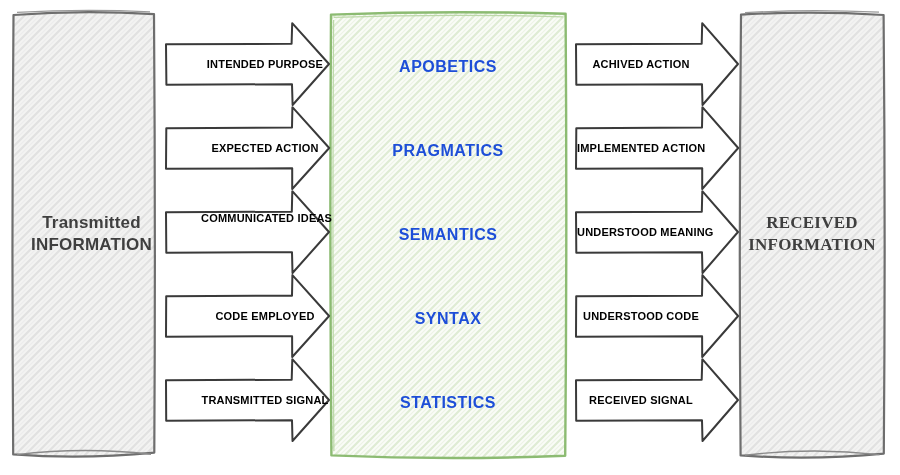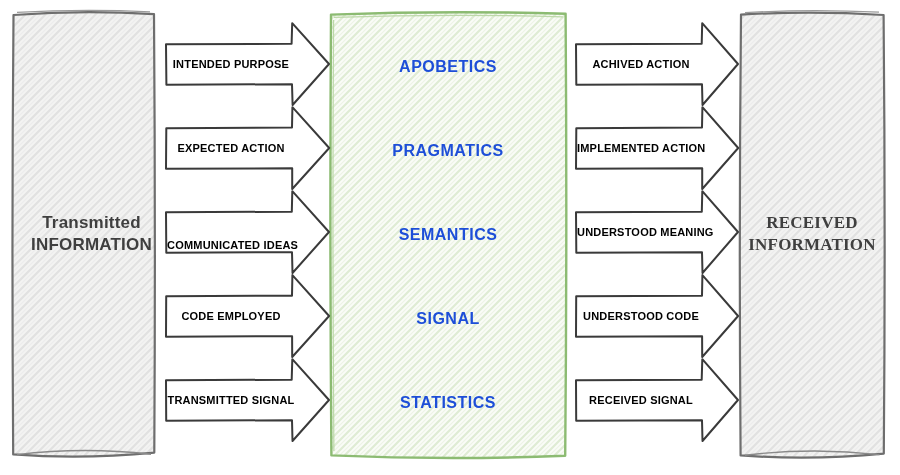--- a/index.html
+++ b/index.html
@@ -1,21 +1,21 @@
 <!DOCTYPE html>
 <html><head>
 <meta charset="utf-8">
 <style>
   html,body{margin:0;padding:0;background:#ffffff;}
   body{width:900px;height:475px;overflow:hidden;font-family:"Liberation Sans",sans-serif;}
   .canvas{position:relative;width:900px;height:475px;background:#ffffff;}
   svg.layer{position:absolute;left:0;top:0;width:900px;height:475px;}
   .lbl{position:absolute;font-weight:bold;text-align:center;white-space:nowrap;}
   .arrow-label{font-size:11px;height:16px;line-height:16px;color:#000000;letter-spacing:.2px;}
-  .arrow-label.left{left:167px;width:128px;}
+  .arrow-label.left{left:167px;width:128px;padding-left:34px;}
   .arrow-label.right{left:577px;width:128px;}
   .level-label{font-size:16px;height:16px;line-height:16px;color:#1d4ed8;letter-spacing:.5px;left:333px;width:230px;}
   .box-title{font-size:17px;line-height:22px;color:#3f3f3f;letter-spacing:.2px;}
   .box-title.left{left:12px;width:143px;top:212px;margin-left:8px;}
   .box-title.right{left:740px;width:144px;top:212px;font-family:Liberation Serif, serif;}
 </style>
 </head>
 <body>
 
 <div class="canvas">
@@ -67,26 +67,26 @@
   </div>
 
   <div class="lbl box-title right">
     <div>RECEIVED</div>
     <div>INFORMATION</div>
   </div>
 
   <div class="lbl level-label" style="top:59px">APOBETICS</div>
   <div class="lbl level-label" style="top:143px">PRAGMATICS</div>
   <div class="lbl level-label" style="top:227px">SEMANTICS</div>
-  <div class="lbl level-label" style="top:311px">SIGNAL</div>
+  <div class="lbl level-label" style="top:311px">SYNTAX</div>
   <div class="lbl level-label" style="top:395px">STATISTICS</div>
 
   <div class="lbl arrow-label left" style="top:56px">INTENDED PURPOSE</div>
   <div class="lbl arrow-label left" style="top:140px">EXPECTED ACTION</div>
-  <div class="lbl arrow-label left" style="top:237px">COMMUNICATED IDEAS</div>
+  <div class="lbl arrow-label left" style="top:210px">COMMUNICATED IDEAS</div>
   <div class="lbl arrow-label left" style="top:308px">CODE EMPLOYED</div>
   <div class="lbl arrow-label left" style="top:392px">TRANSMITTED SIGNAL</div>
 
   <div class="lbl arrow-label right" style="top:56px">ACHIVED ACTION</div>
   <div class="lbl arrow-label right" style="top:140px">IMPLEMENTED ACTION</div>
   <div class="lbl arrow-label right" style="top:224px">UNDERSTOOD MEANING</div>
   <div class="lbl arrow-label right" style="top:308px">UNDERSTOOD CODE</div>
   <div class="lbl arrow-label right" style="top:392px">RECEIVED SIGNAL</div>
 
 </div>

